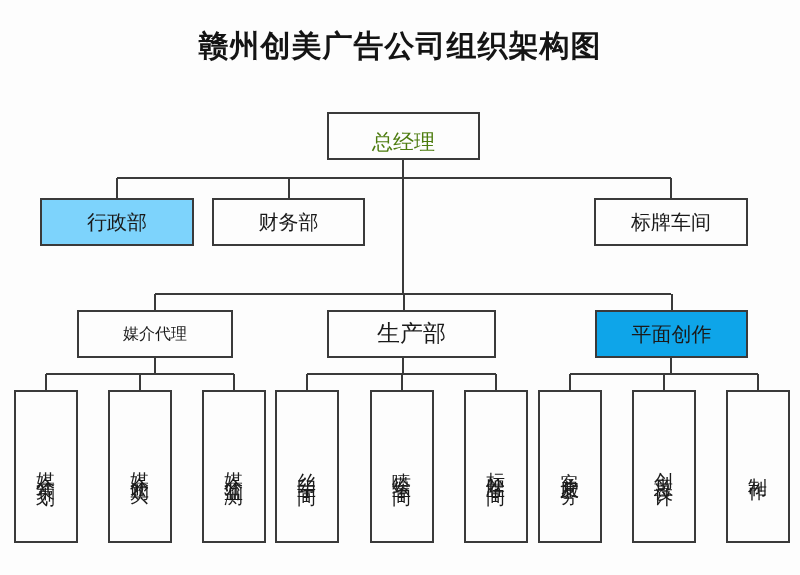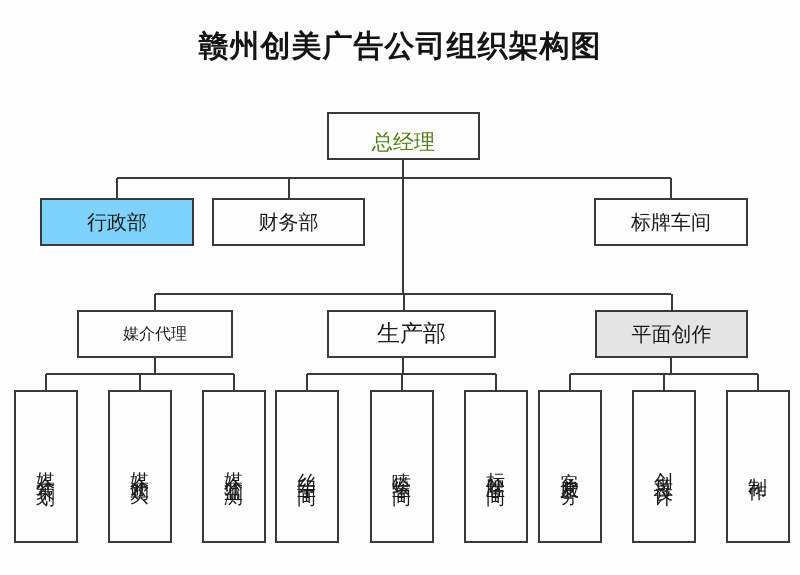--- a/index.html
+++ b/index.html
@@ -106,21 +106,21 @@
       </div>
       <div class="node" style="left: 594px; top: 198px; width: 154px; height: 48px; border-color: rgb(58, 58, 58); background: rgb(253, 253, 253);">
         <span class="lbl" style="font-size: 20px; color: rgb(26, 26, 26);">标牌车间</span>
       </div>
       <div class="node" style="left: 77px; top: 310px; width: 156px; height: 48px; border-color: rgb(58, 58, 58); background: rgb(253, 253, 253);">
         <span class="lbl" style="font-size: 16px; color: rgb(26, 26, 26);">媒介代理</span>
       </div>
       <div class="node" style="left: 327px; top: 310px; width: 169px; height: 48px; border-color: rgb(58, 58, 58); background: rgb(253, 253, 253);">
         <span class="lbl" style="font-size: 23px; color: rgb(26, 26, 26);">生产部</span>
       </div>
-      <div class="node" style="left: 595px; top: 310px; width: 153px; height: 48px; border-color: rgb(58, 58, 58); background: #e5e5e5;">
+      <div class="node" style="left: 595px; top: 310px; width: 153px; height: 48px; border-color: rgb(58, 58, 58); background: #0ea5e9;">
         <span class="lbl" style="font-size: 20px; color: rgb(26, 26, 26);">平面创作</span>
       </div>
       <div class="node v" style="left: 14px; top: 390px; width: 64px; height: 153px; border-color: rgb(58, 58, 58); background: rgb(253, 253, 253);">
         <span class="lbl" style="font-size: 19px; color: rgb(26, 26, 26);">媒介策划</span>
       </div>
       <div class="node v" style="left: 108px; top: 390px; width: 64px; height: 153px; border-color: rgb(58, 58, 58); background: rgb(253, 253, 253);">
         <span class="lbl" style="font-size: 19px; color: rgb(26, 26, 26);">媒介购买</span>
       </div>
       <div class="node v" style="left: 202px; top: 390px; width: 64px; height: 153px; border-color: rgb(58, 58, 58); background: rgb(253, 253, 253);">
         <span class="lbl" style="font-size: 19px; color: rgb(26, 26, 26);">媒介监测</span>

